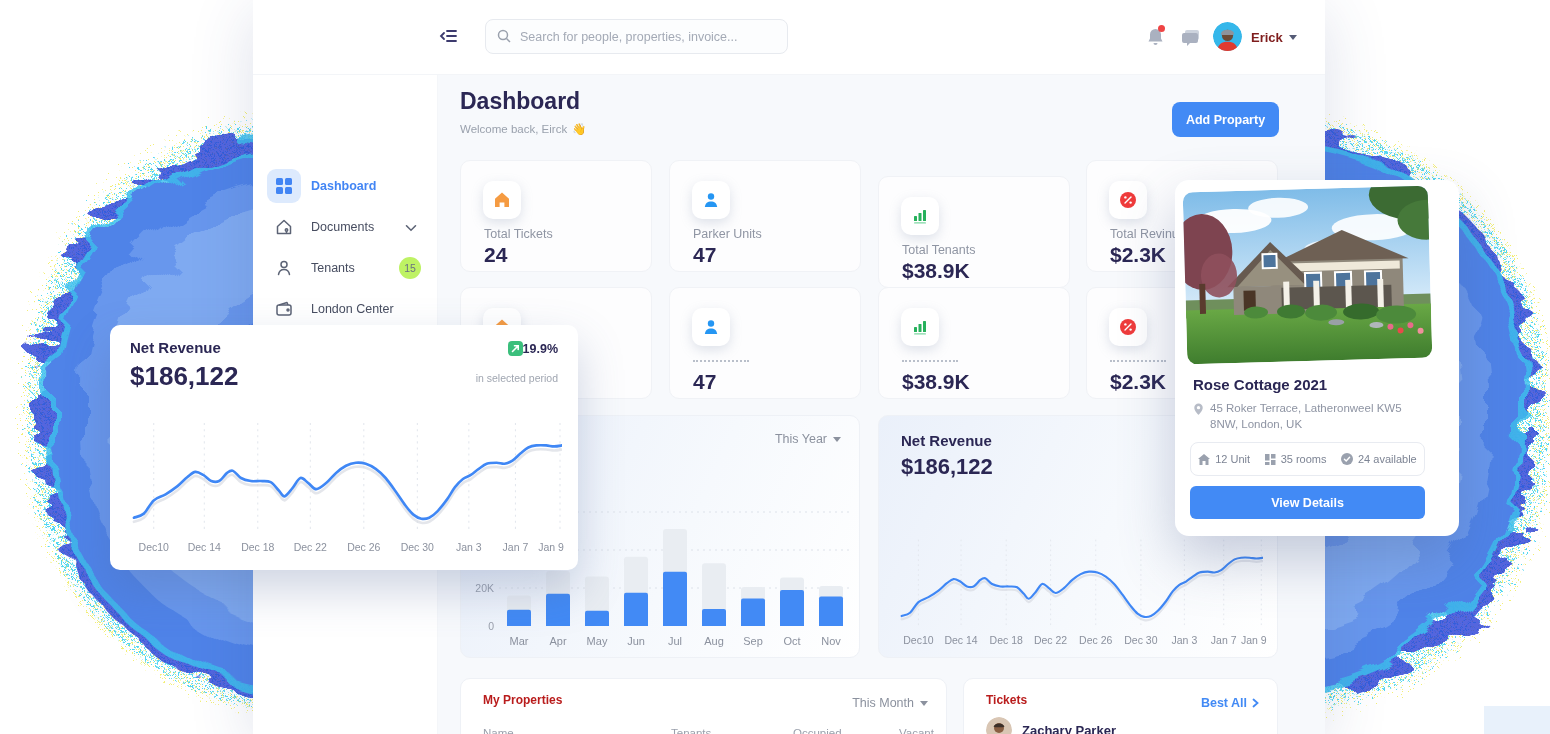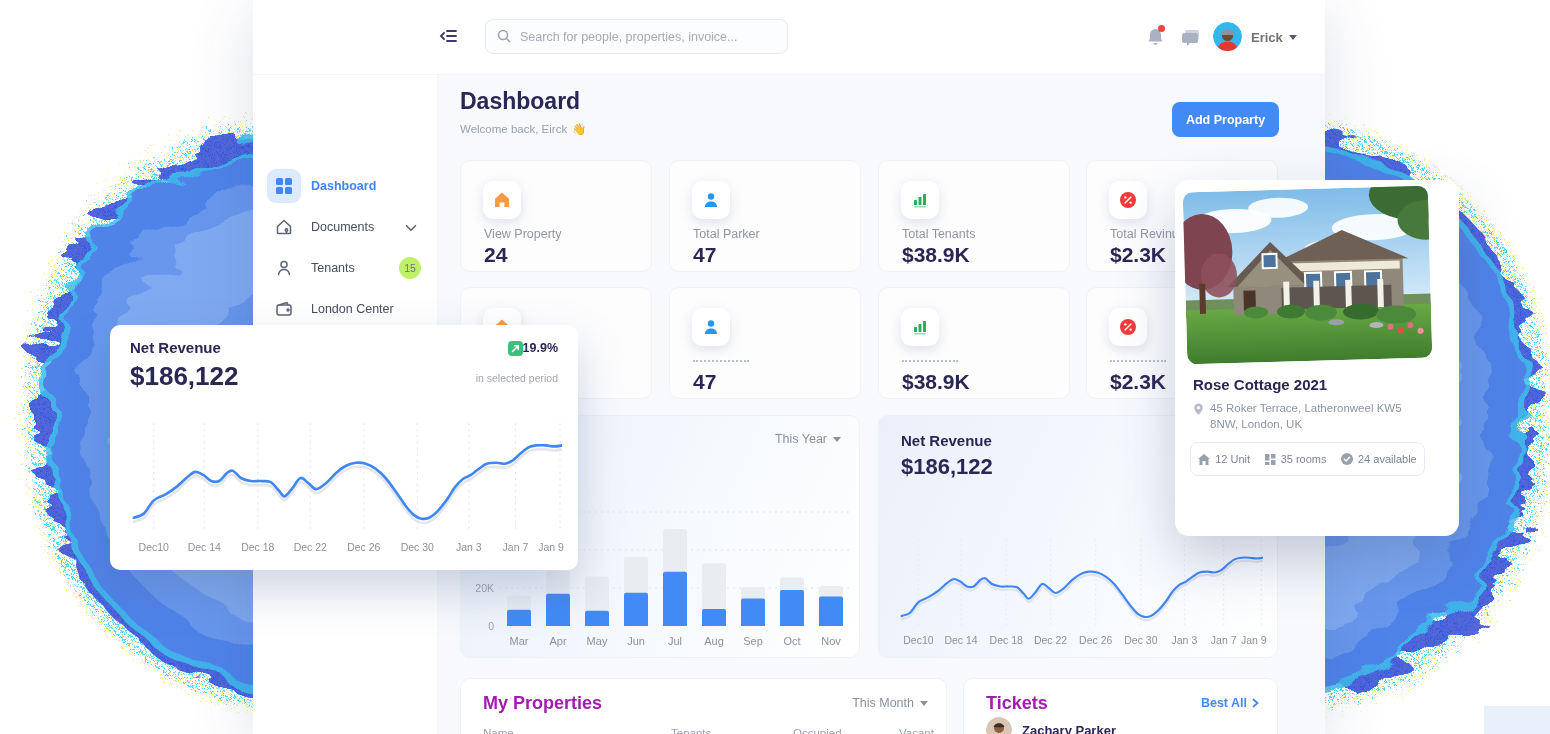--- a/index.html
+++ b/index.html
@@ -24,21 +24,21 @@
   .logo-tag{font-size:6px;font-weight:bold;color:#9e2b35;transform:scale(.78);transform-origin:left top;white-space:nowrap;margin-top:1px}
   .collapse{left:186px;top:26px;cursor:pointer}
   .search{left:232px;top:19px;width:303px;height:35px}
   .search input{width:100%;height:100%;box-sizing:border-box;border:1px solid #e7eaef;border-radius:8px;
         background:#fcfdfe;padding:0 12px 0 34px;font-size:12.5px;color:#5c6372;outline:none;font-family:inherit}
   .search input::placeholder{color:#a4aab6}
   .search .mag{position:absolute;left:11px;top:9px}
   .bell{left:893px;top:27px}.chat{left:928px;top:29px}
   .reddot{position:absolute;left:12px;top:-2px;width:7px;height:7px;border-radius:50%;background:#ef4444}
   .avatar{left:960px;top:22px;width:29px;height:29px;border-radius:50%;overflow:hidden}
-  .uname{left:998px;top:30px;font-size:13px;font-weight:bold;color:#737373}
+  .uname{left:998px;top:30px;font-size:13px;font-weight:bold;color:#7f1d1d}
   .caret{width:0;height:0;border-left:4px solid transparent;border-right:4px solid transparent;border-top:5px solid #555b76}
   .ucaret{left:1036px;top:35px}
 
   
   .sitem{position:absolute;left:14px;width:158px;height:38px;display:flex;align-items:center;cursor:pointer}
   .sicon{width:34px;height:34px;border-radius:9px;display:flex;align-items:center;justify-content:center;flex:0 0 34px}
   .sitem .lbl{font-size:12.5px;color:#474d60;margin-left:10px}
   .sitem.active .sicon{background:#ddeafd}
   .sitem.active .lbl{color:#4285f4;font-weight:bold}
   .badge{position:absolute;right:4px;width:22px;height:22px;border-radius:50%;background:#bef264;color:#6a7180;
@@ -72,40 +72,40 @@
   .lline{fill:none;stroke-width:2.6;stroke-linecap:round}
   .tick{font-size:10.5px;fill:#9aa0ac;font-family:"Liberation Sans",sans-serif}
   .blab{font-size:11px;fill:#8b919e;font-family:"Liberation Sans",sans-serif}
 
   
   .ovcard{position:absolute;left:110px;top:325px;width:468px;height:245px;background:#fff;border-radius:10px;z-index:5;
           box-shadow:0 20px 45px rgba(80,100,150,.28)}
   .ov-title{position:absolute;left:20px;top:14px;font-size:15px;font-weight:bold}
   .ov-value{position:absolute;left:20px;top:36px;font-size:26px;font-weight:bold}
   .ov-right{position:absolute;right:20px;top:16px;text-align:right}
-  .chrow{display:flex;justify-content:flex-end}
+  .chrow{display:flex;align-items:center;justify-content:flex-end}
   .chval{font-size:12.5px;font-weight:bold;color:#2b2754}
   .pnote{font-size:10.5px;color:#a0a6b1;margin-top:16px}
   .gbadge{width:15px;height:15px;border-radius:4px;background:#3bbf7c;display:flex;align-items:center;justify-content:center}
 
   
   .pcard{position:absolute;left:1175px;top:180px;width:284px;height:356px;background:#fff;border-radius:14px;z-index:6;
          box-shadow:0 24px 55px rgba(70,90,140,.30)}
   .pimg{position:absolute;left:10px;top:9px;width:245px;height:172px;border-radius:10px;overflow:hidden;transform:rotate(-1.6deg)}
   .pname{position:absolute;left:18px;top:196px;font-size:15px;font-weight:bold;color:#2b2754}
   .paddr{position:absolute;left:18px;top:220px;font-size:11.5px;color:#8e94a3;line-height:16px;display:flex;gap:6px}
   .pstats{position:absolute;left:15px;top:262px;width:235px;height:34px;border:1px solid #e8ebf1;border-radius:8px;
           box-sizing:border-box;display:flex;align-items:center;justify-content:space-around;font-size:11px;color:#7d8494}
   .pstat{display:flex;align-items:center;gap:5px}
   .viewbtn{position:absolute;left:15px;top:306px;width:235px;height:33px;background:#428af5;border-radius:6px;color:#fff;
            font-size:12.5px;font-weight:600;display:flex;align-items:center;justify-content:center;cursor:pointer}
 
   
   .bcard{position:absolute;top:678px;height:120px;background:#fff;border:1px solid #eef1f6;border-radius:10px;box-sizing:border-box}
-  .btitle{position:absolute;left:22px;top:14px;font-size:18px;font-weight:bold;color:#a21caf}
+  .btitle{position:absolute;left:22px;top:14px;font-size:12px;font-weight:bold;color:#b91c1c}
   .colhead{position:absolute;top:48px;font-size:11.5px;color:#9aa0ac}
   .viewall{position:absolute;right:18px;top:17px;display:flex;align-items:center;gap:5px;font-size:12.5px;font-weight:600;color:#428af5;cursor:pointer}
   .trow{position:absolute;left:22px;top:38px;display:flex;align-items:center;gap:10px}
   .tname{font-size:13px;font-weight:bold;color:#2b2754}
   .tavatar{width:26px;height:26px;border-radius:50%;overflow:hidden}
 
   .chip{position:absolute;left:1484px;top:706px;width:66px;height:28px;background:#e8f1fb;z-index:1}
 </style>
 </head>
 <body>
@@ -270,34 +270,34 @@
   </div>
   <div class="abs addbtn">Add Proparty</div>
 
   <div id="stats-root">
       <div class="scard" style="left:207px;top:160px">
     <div class="ibox">
           <svg width="18" height="18" viewBox="0 0 18 18">
             <path d="M9 1.5l7 6.2V16h-4.6v-4.6H6.6V16H2V7.7z" fill="#f59b42"></path>
           </svg>
         </div>
-    <div class="slabel">View Property</div>
+    <div class="slabel">Total Tickets</div>
     <div class="svalue">24</div>
       </div>
       <div class="scard" style="left:416px;top:160px">
     <div class="ibox">
           <svg width="18" height="18" viewBox="0 0 18 18" fill="#2596f3">
             <circle cx="9" cy="5.5" r="3.2"></circle>
             <path d="M2.8 16c.6-4 2.8-5.6 6.2-5.6s5.6 1.6 6.2 5.6z"></path>
           </svg>
         </div>
-    <div class="slabel">Total Parker</div>
+    <div class="slabel">Parker Units</div>
     <div class="svalue">47</div>
       </div>
-      <div class="scard" style="left:625px;top:160px">
+      <div class="scard" style="left:625px;top:176px">
     <div class="ibox">
           <svg width="18" height="18" viewBox="0 0 18 18" fill="#27b15c">
             <rect x="3" y="9" width="3" height="5" rx="0.6"></rect>
             <rect x="7.5" y="6" width="3" height="8" rx="0.6"></rect>
             <rect x="12" y="3" width="3" height="11" rx="0.6"></rect>
             <rect x="3" y="15.2" width="12" height="1.4" rx="0.7" fill="#7fd8a4"></rect>
           </svg>
         </div>
     <div class="slabel">Total Tenants</div>
     <div class="svalue">$38.9K</div>
@@ -590,13 +590,14 @@
       <span>35 rooms</span>
     </span>
     <span class="pstat">
       <svg width="12" height="12" viewBox="0 0 12 12">
         <circle cx="6" cy="6" r="6" fill="#9aa1ae"></circle>
           <path d="M3.4 6.2l1.8 1.8 3.4-3.8" fill="none" stroke="#fff" stroke-width="1.4" stroke-linecap="round"></path>
       </svg>
       <span>24 available</span>
     </span>
   </div>
+  <div class="viewbtn">View Details</div>
 </div>
 
 </body></html>

